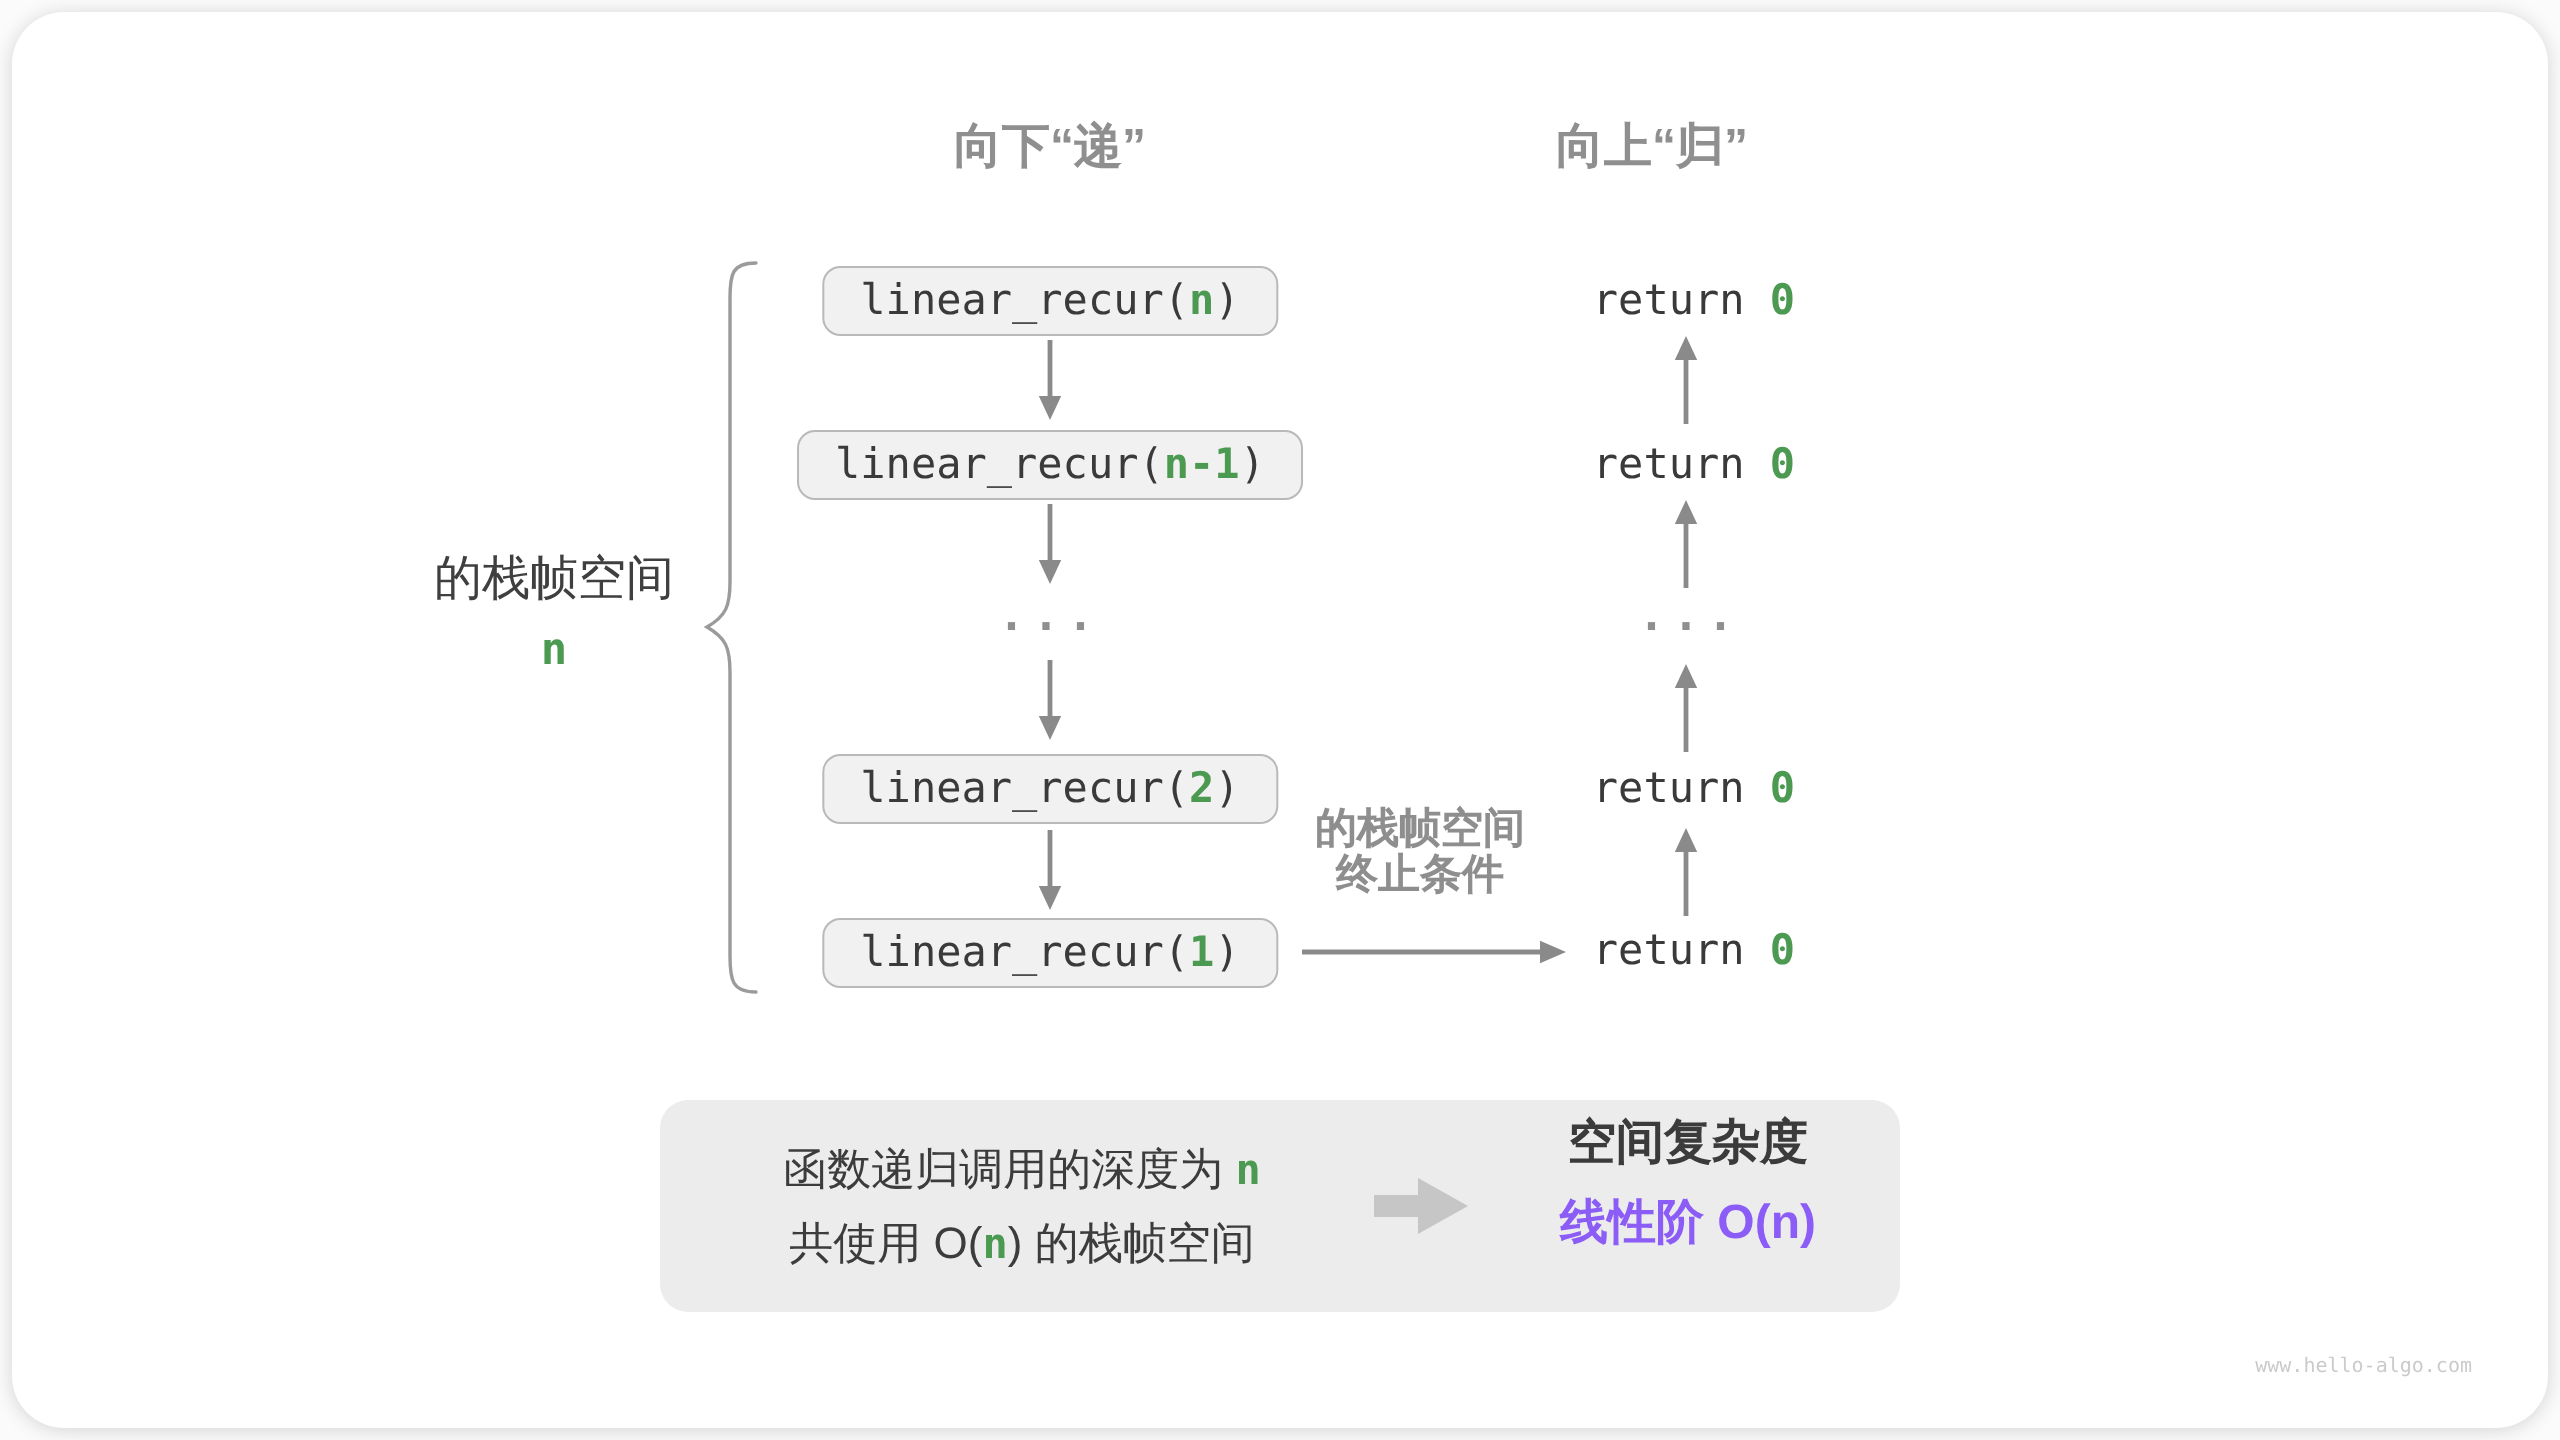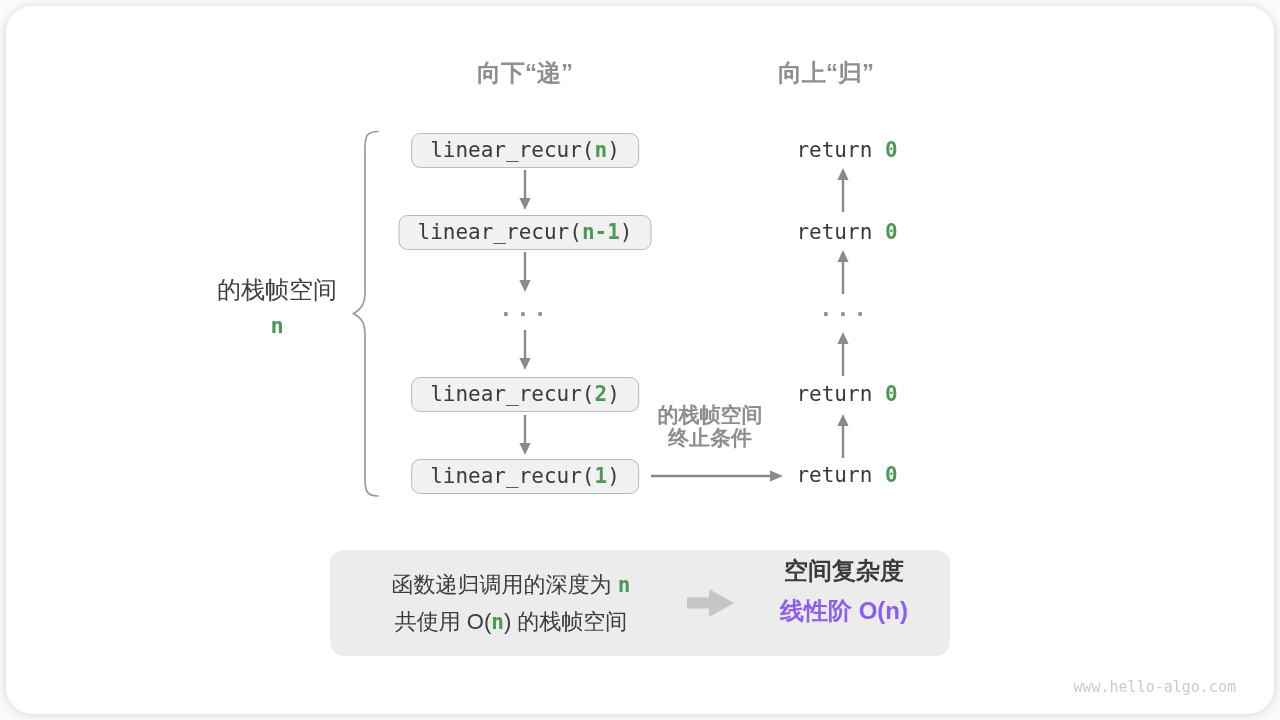--- a/index.html
+++ b/index.html
@@ -53,21 +53,21 @@
     text-align:center;font-size:22px;color:#3c3c3c;white-space:nowrap;
   }
   .sum-right{
     position:absolute;left:418px;top:0;width:192px;height:82px;
     display:flex;flex-direction:column;justify-content:center;gap:8px;
     text-align:center;white-space:nowrap;
   }
   .sum-title{font-size:24px;font-weight:bold;color:#3b3b3b;}
   .sum-value{font-size:24px;font-weight:bold;color:#8b5cf6;}
   .watermark{
-    position:absolute;right:44px;top:678px;font-size:15px;color:#cbcbcb;
+    position:absolute;right:44px;top:678px;font-size:10px;color:#cbcbcb;
   }
   svg{display:block;}
 </style>
 </head>
 <body>
 
 <div class="card"></div>
 
 <div class="hdr" style="left:415px;">向下“递”</div>
 <div class="hdr" style="left:716px;">向上“归”</div>

